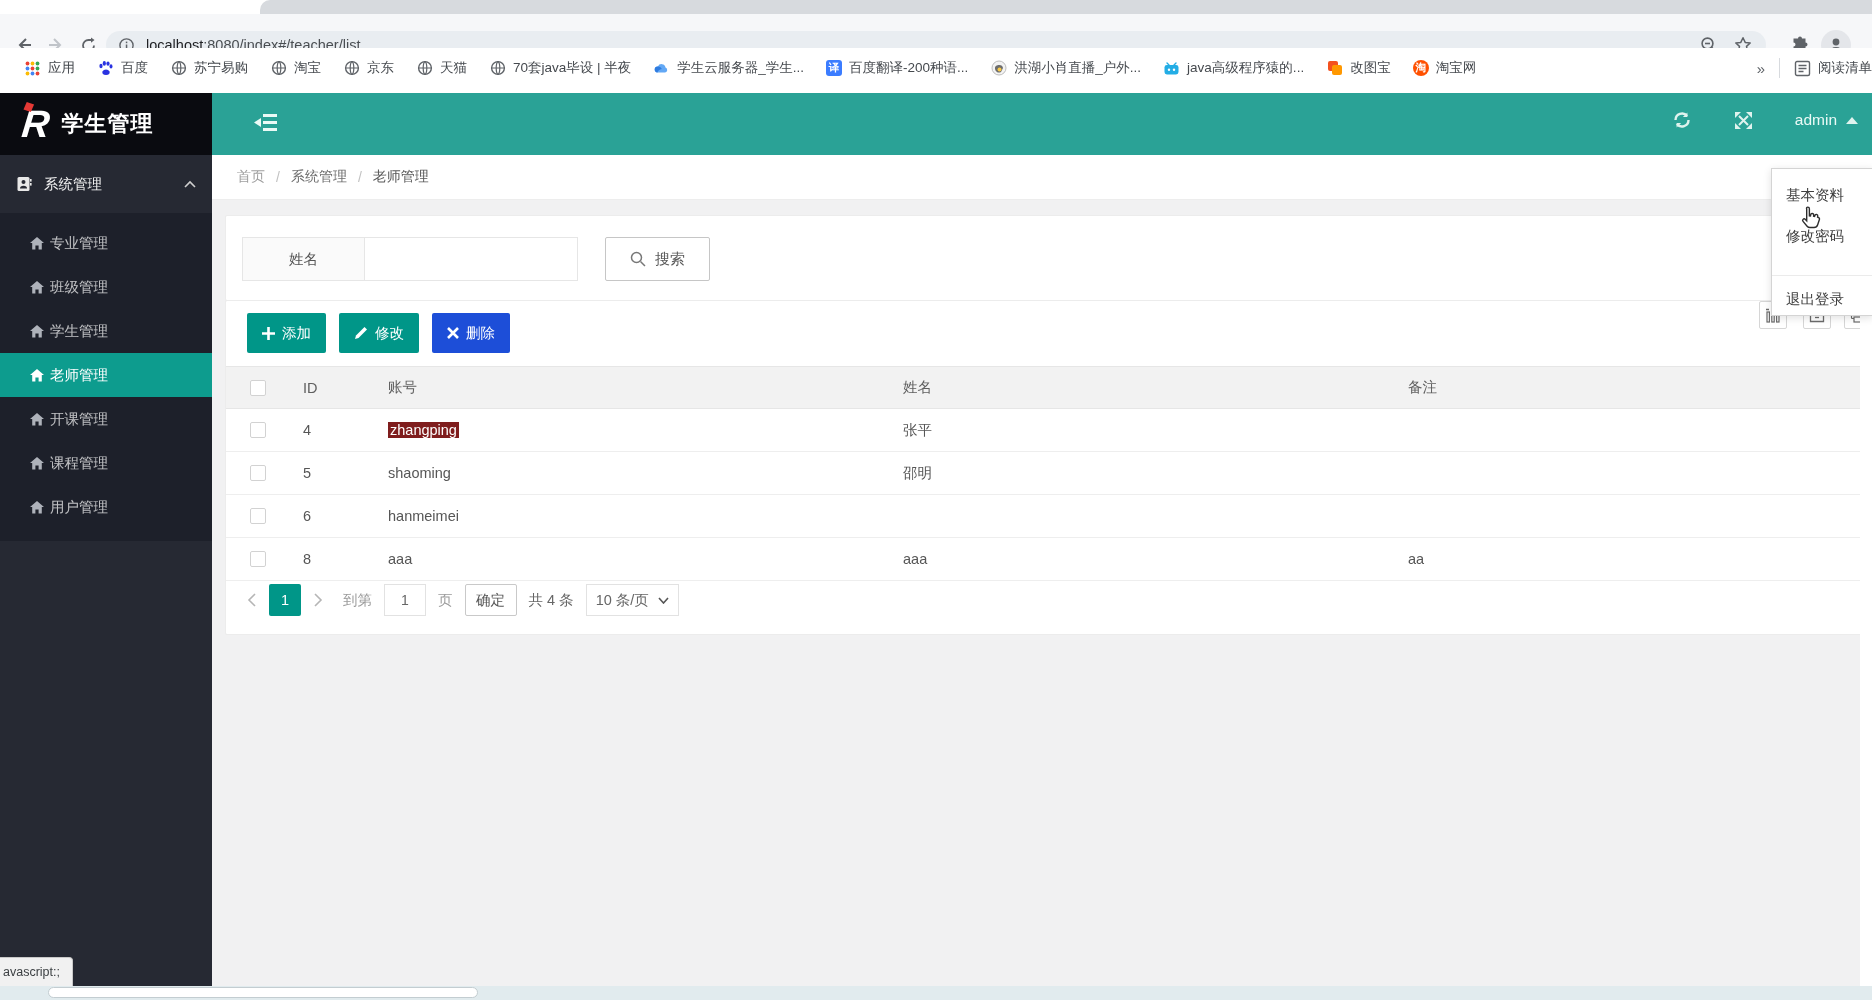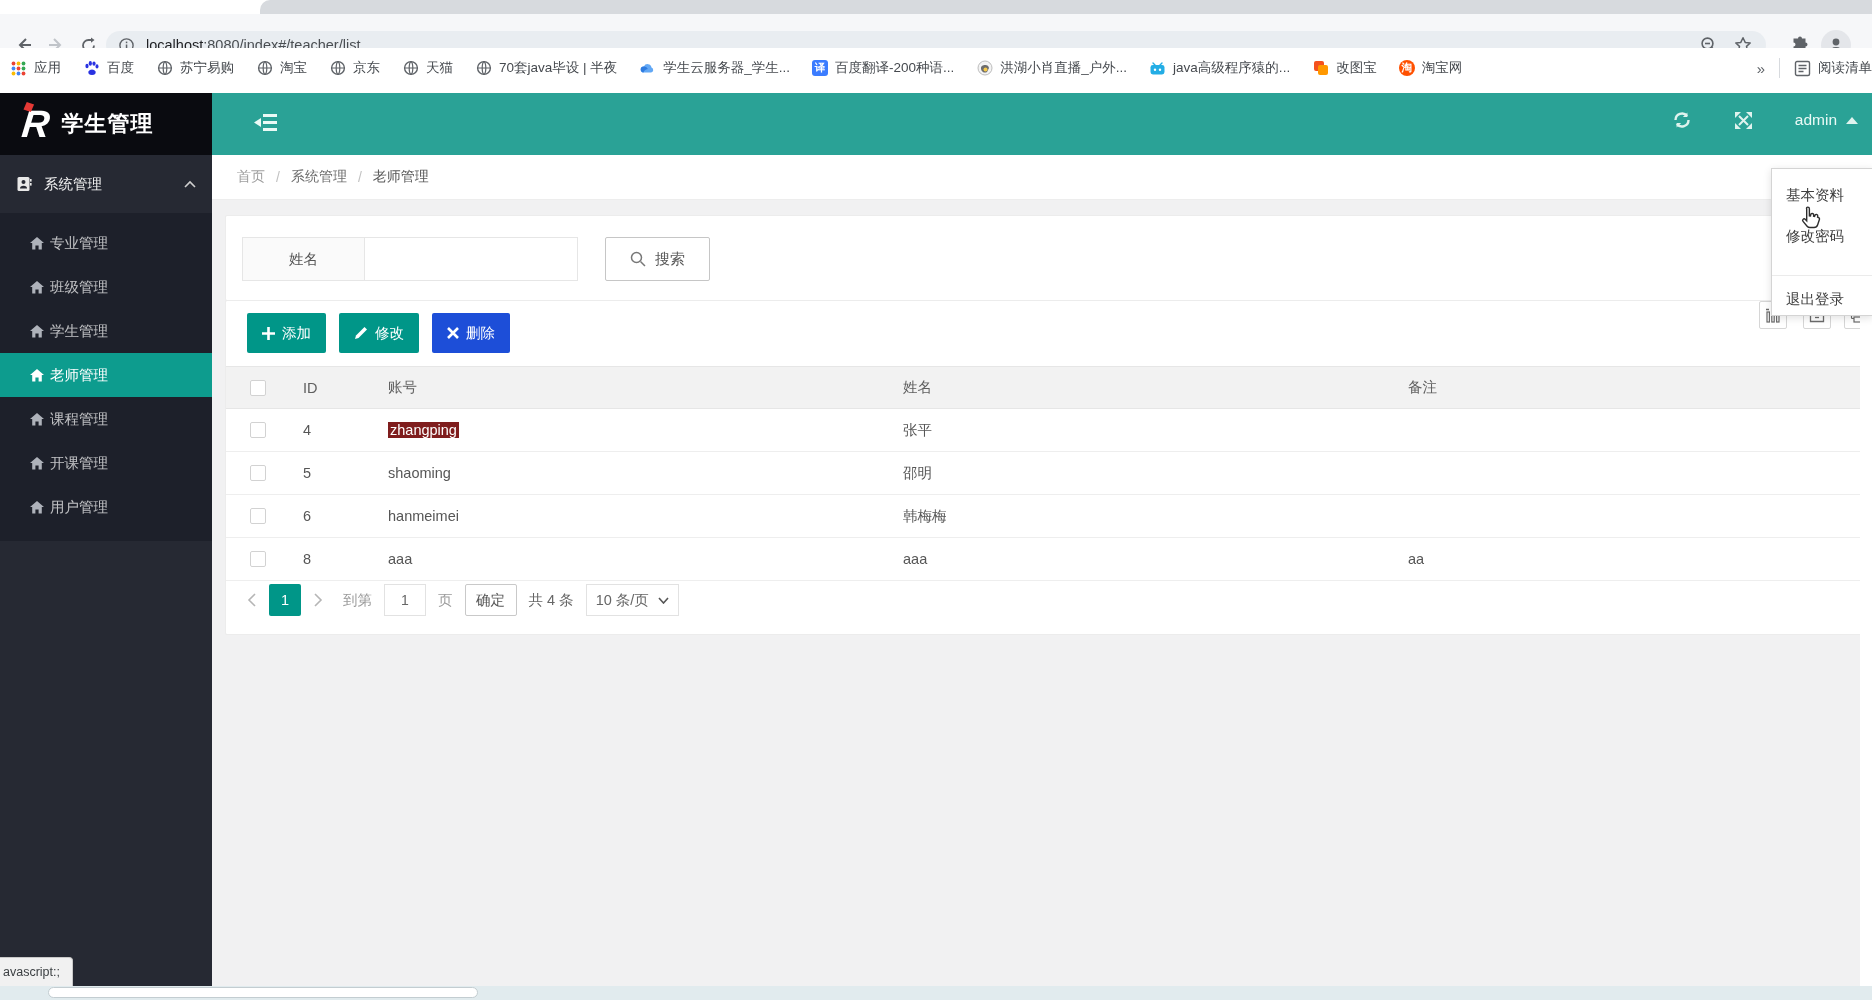--- a/index.html
+++ b/index.html
@@ -12,21 +12,21 @@
   .tabstrip-bg{position:absolute;top:0;left:260px;right:0;height:14px;background:#d7dade;border-top-left-radius:10px}
   .toolbar{position:absolute;top:14px;left:0;right:0;height:34px;background:#f6f7f9}
   .navbtn{position:absolute;top:17px;width:28px;height:28px;display:flex;align-items:center;justify-content:center;border-radius:50%}
   .urlpill{position:absolute;left:106px;top:17px;width:1660px;height:28px;background:#e9edf1;border-radius:14px;display:flex;align-items:center}
   .urlpill .info{margin-left:13px}
   .urltext{margin-left:12px;font-size:14.5px;color:#202124;white-space:nowrap}
   .urltext .rest{color:#4a4e52}
   .pill-right{position:absolute;right:14px;top:0;height:28px;display:flex;align-items:center;gap:16px}
   .avatar{position:absolute;left:1821px;top:16px;width:30px;height:30px;border-radius:50%;background:#e4e6ea;display:flex;align-items:center;justify-content:center}
   .bmbar{position:absolute;top:48px;left:0;right:0;height:45px;background:#fff;overflow:hidden}
-  .bmflex{position:absolute;left:10px;top:0;height:40px;display:flex;align-items:center;gap:22px;white-space:nowrap}
+  .bmflex{position:absolute;left:24px;top:0;height:40px;display:flex;align-items:center;gap:22px;white-space:nowrap}
   .bmitem{display:flex;align-items:center;gap:7px;color:#45494e;font-size:13.5px}
   .bmicon{width:17px;height:17px;display:flex;align-items:center;justify-content:center;flex:none}
   .gicon{width:16px;height:16px;border-radius:3px;color:#fff;font-size:10.5px;display:flex;align-items:center;justify-content:center;font-weight:bold}
   .bm-right{position:absolute;right:0;top:0;height:40px;display:flex;align-items:center;gap:14px;background:#fff;padding-left:10px}
   .chev2{color:#5f6368;font-size:15px}
   .vdivider{width:1px;height:20px;background:#d7dade}
 
   
   .appheader{position:absolute;top:93px;left:0;right:0;height:62px;background:#2aa296}
   .foldicon{position:absolute;left:254px;top:113px}
@@ -364,27 +364,27 @@
     <div class="subitem active">
         <svg width="14" height="13" viewBox="0 0 14 13">
           <path d="M7 0 L14 6 H11.8 V12.5 H8.6 V8.6 H5.4 V12.5 H2.2 V6 H0 Z" fill="#ffffff"></path>
         </svg>
         <span>老师管理</span>
       </div>
     <div class="subitem">
         <svg width="14" height="13" viewBox="0 0 14 13">
           <path d="M7 0 L14 6 H11.8 V12.5 H8.6 V8.6 H5.4 V12.5 H2.2 V6 H0 Z" fill="#aeb2ba"></path>
         </svg>
+        <span>开课管理</span>
+      </div>
+    <div class="subitem">
+        <svg width="14" height="13" viewBox="0 0 14 13">
+          <path d="M7 0 L14 6 H11.8 V12.5 H8.6 V8.6 H5.4 V12.5 H2.2 V6 H0 Z" fill="#aeb2ba"></path>
+        </svg>
         <span>课程管理</span>
-      </div>
-    <div class="subitem">
-        <svg width="14" height="13" viewBox="0 0 14 13">
-          <path d="M7 0 L14 6 H11.8 V12.5 H8.6 V8.6 H5.4 V12.5 H2.2 V6 H0 Z" fill="#aeb2ba"></path>
-        </svg>
-        <span>开课管理</span>
       </div>
     <div class="subitem">
         <svg width="14" height="13" viewBox="0 0 14 13">
           <path d="M7 0 L14 6 H11.8 V12.5 H8.6 V8.6 H5.4 V12.5 H2.2 V6 H0 Z" fill="#aeb2ba"></path>
         </svg>
         <span>用户管理</span>
       </div>
   </div>
 </div>
 
@@ -483,21 +483,20 @@
         <div class="cell">shaoming</div>
         <div class="cell">邵明</div>
         <div class="cell"></div>
       </div>
       <div class="trow">
         <div class="cell cbcell">
             <div class="checkbox"></div>
           </div>
         <div class="cell">6</div>
         <div class="cell">hanmeimei</div>
-        <div class="cell">韩梅梅</div>
         <div class="cell"></div>
       </div>
       <div class="trow">
         <div class="cell cbcell">
             <div class="checkbox"></div>
           </div>
         <div class="cell">8</div>
         <div class="cell">aaa</div>
         <div class="cell">aaa</div>
         <div class="cell">aa</div>

